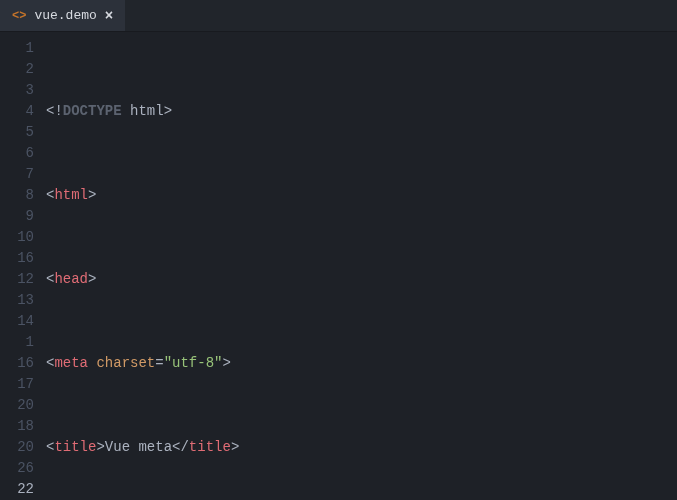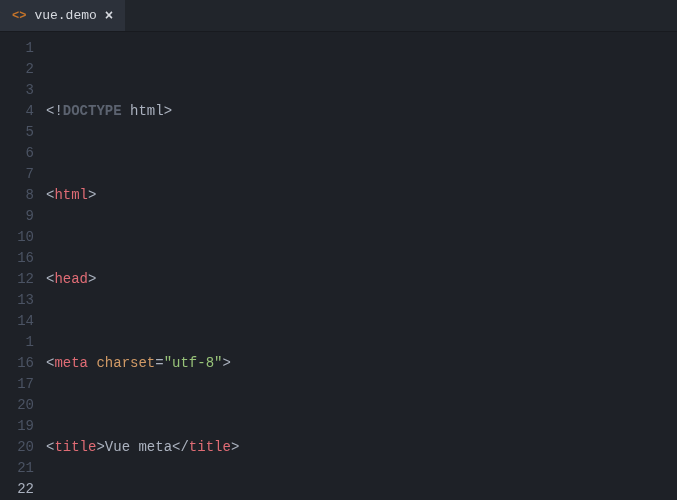--- a/index.html
+++ b/index.html
@@ -82,23 +82,23 @@
     <div class="ln">9</div>
       <div class="ln">10</div>
       <div class="ln">16</div>
       <div class="ln">12</div>
     <div class="ln">13</div>
       <div class="ln">14</div>
       <div class="ln">1</div>
       <div class="ln">16</div>
     <div class="ln">17</div>
       <div class="ln">20</div>
-      <div class="ln">19</div>
+      <div class="ln">18</div>
       <div class="ln">20</div>
-    <div class="ln">21</div>
+    <div class="ln">26</div>
       <div class="ln active">22</div>
   </div>
 
   <div class="code">
     
     <div class="line"><span class="doctype">&lt;!</span><span class="dim">DOCTYPE</span><span class="doctype"> html</span><span class="doctype">&gt;</span></div>
     
     <div class="line"><span class="tagbr">&lt;</span><span class="tag">html</span><span class="tagbr">&gt;</span></div>
     
     <div class="line"><span class="tagbr">&lt;</span><span class="tag">head</span><span class="tagbr">&gt;</span></div>

